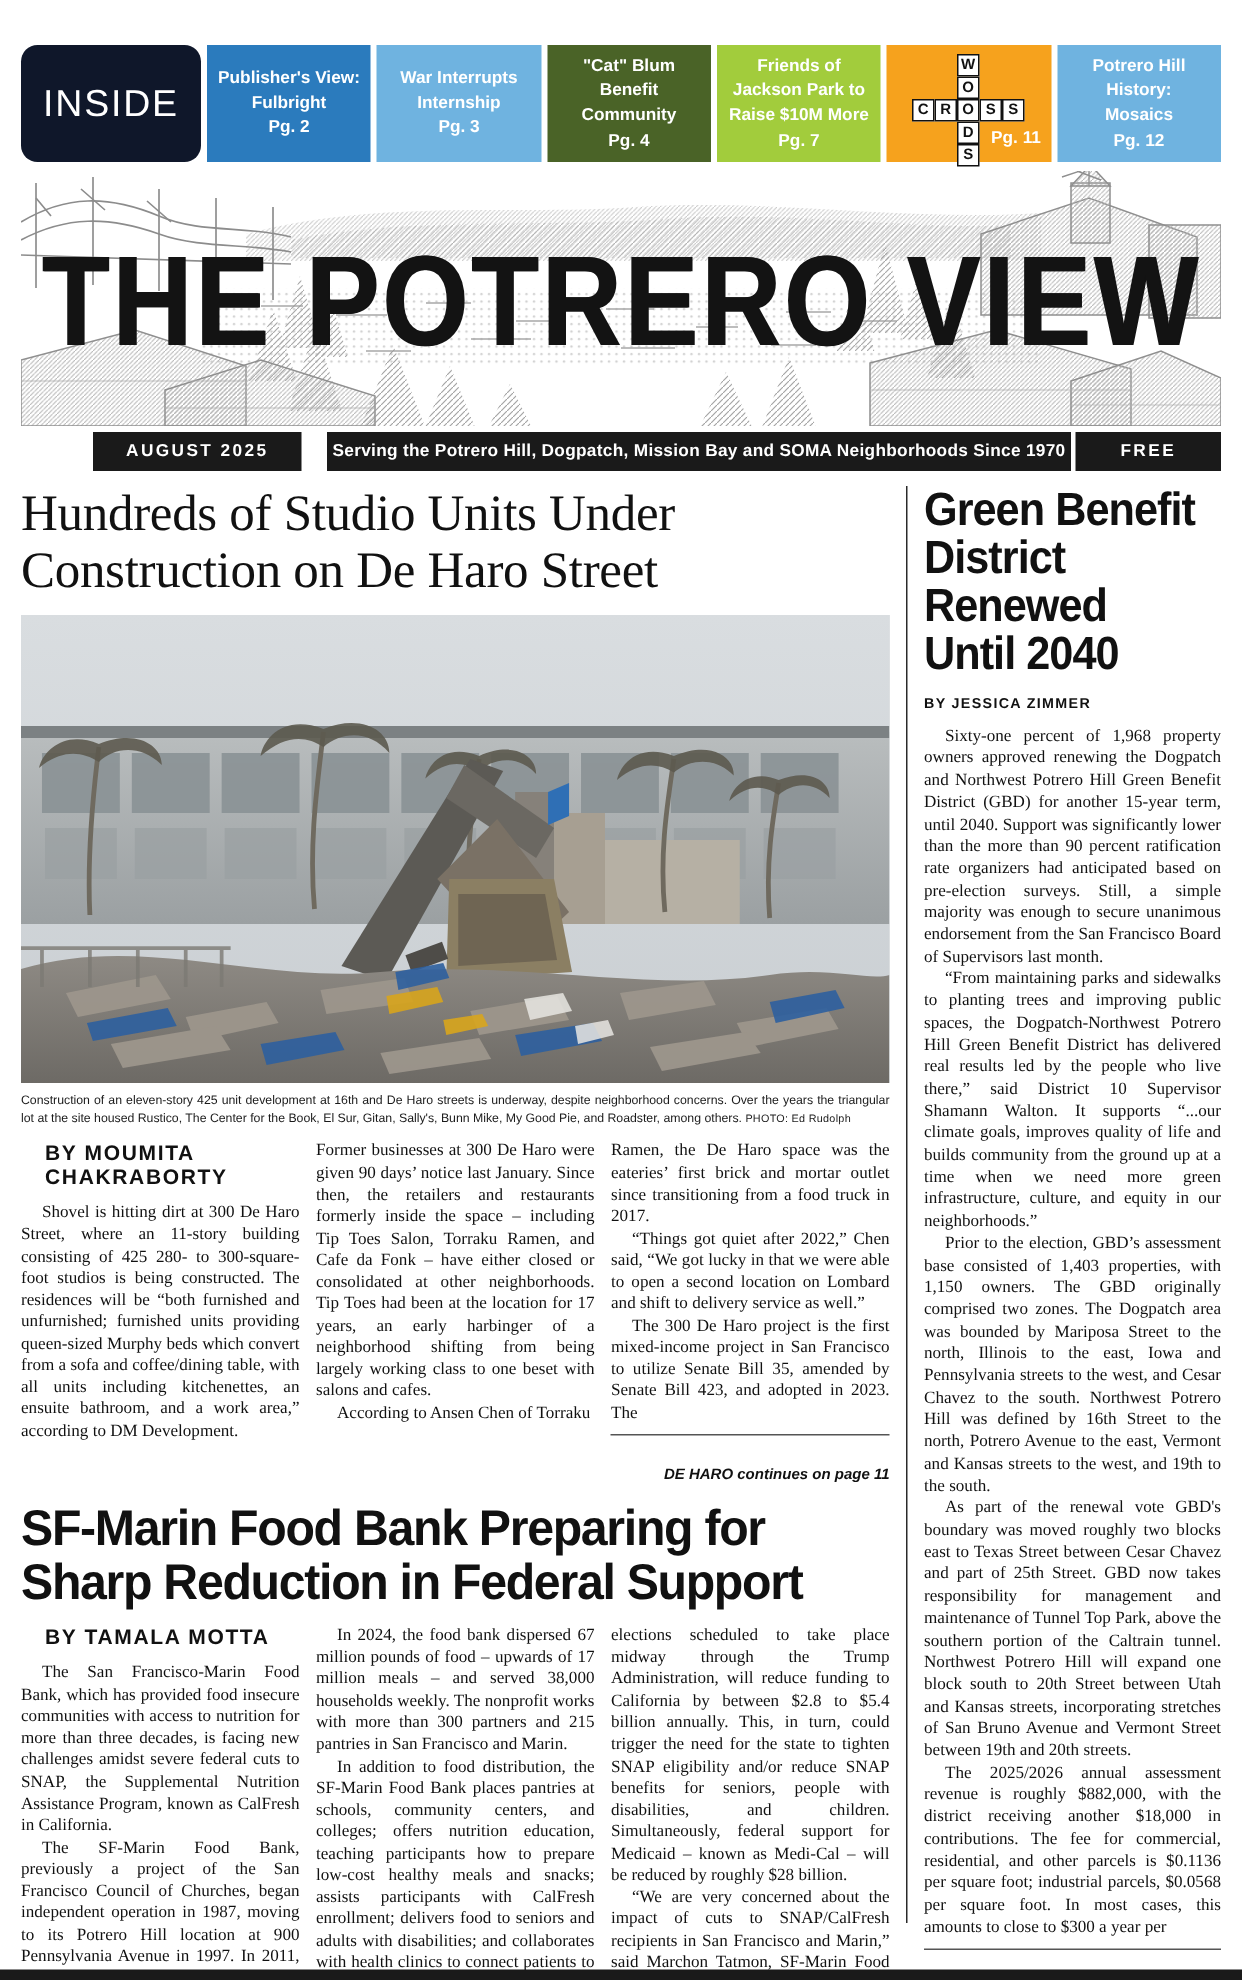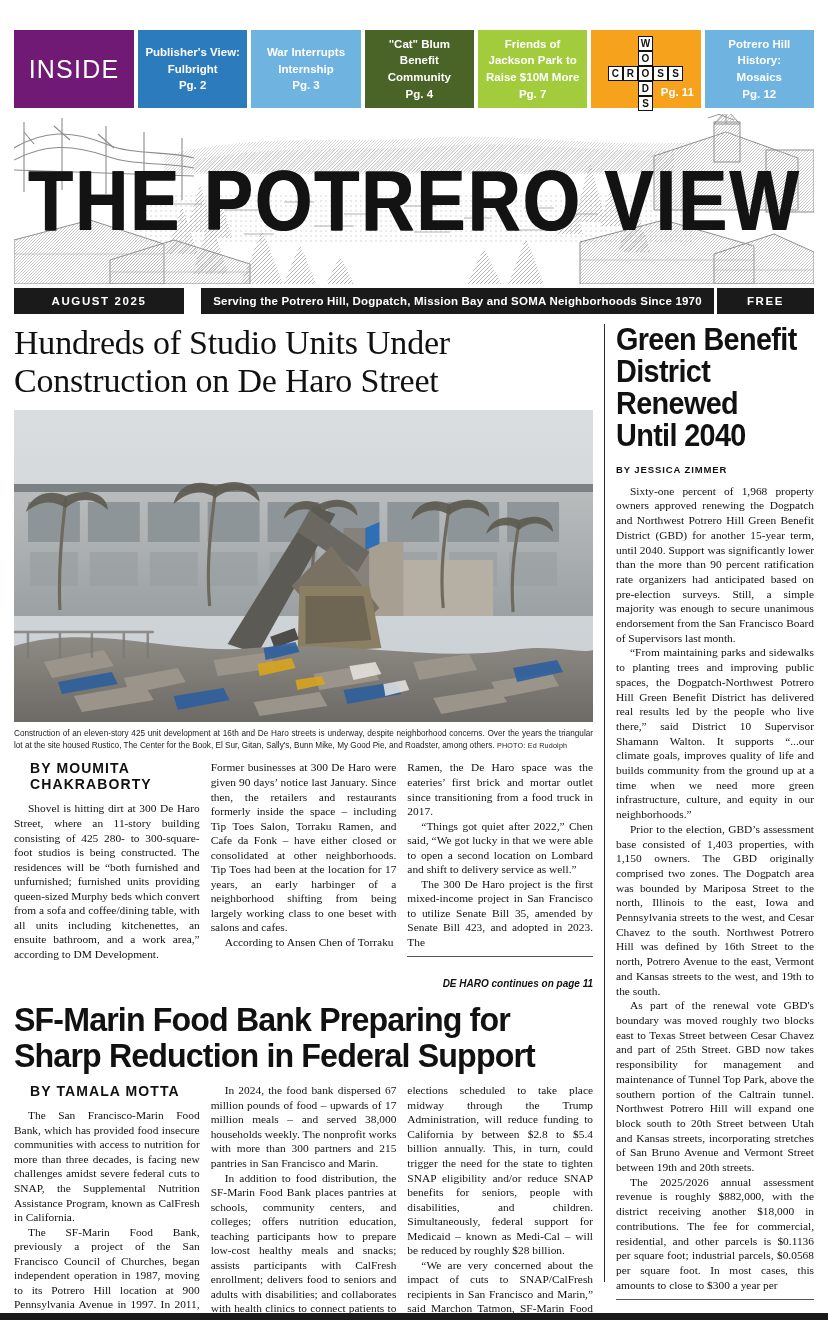--- a/index.html
+++ b/index.html
@@ -19,27 +19,28 @@
   
   .inside-strip {
     display: flex;
     gap: 4px;
     padding: 30px 14px 0 14px;
     height: 108px;
     align-items: stretch;
   }
   .inside-box {
     width: 120px;
-    background: #701a75;
+    background: #0f172a;
     color: #ffffff;
     display: flex; align-items: center; justify-content: center;
     font-family: "Liberation Sans", sans-serif;
     font-size: 25px;
     letter-spacing: 1.2px;
     font-weight: 300;
+    border-radius: 11px;
   }
   .teaser {
     flex: 1;
     color: #ffffff;
     display: flex; flex-direction: column;
     align-items: center; justify-content: center;
     text-align: center;
     font-family: "Liberation Sans", sans-serif;
     font-weight: bold;
     font-size: 11.5px;
@@ -104,21 +105,21 @@
     gap: 3px;
   }
   .datebar > div {
     background: #1a1a1a;
     color: #ffffff;
     display: flex; align-items: center; justify-content: center;
     font-family: "Liberation Sans", sans-serif;
     font-weight: bold;
     font-size: 11.5px;
   }
-  .db-date { width: 170px; letter-spacing: 1.6px; }
+  .db-date { width: 139px; letter-spacing: 1.6px; margin-left: 48px; }
   .db-tag  { flex: 1; letter-spacing: 0.2px; font-size: 12px; margin-left: 14px; }
   .db-free { width: 97px; letter-spacing: 1.6px; }
 
   
   .content {
     display: flex;
     margin: 10px 14px 0 14px;
     height: 1002px;
   }
   .left-zone { width: 590px; padding-right: 11px; }

